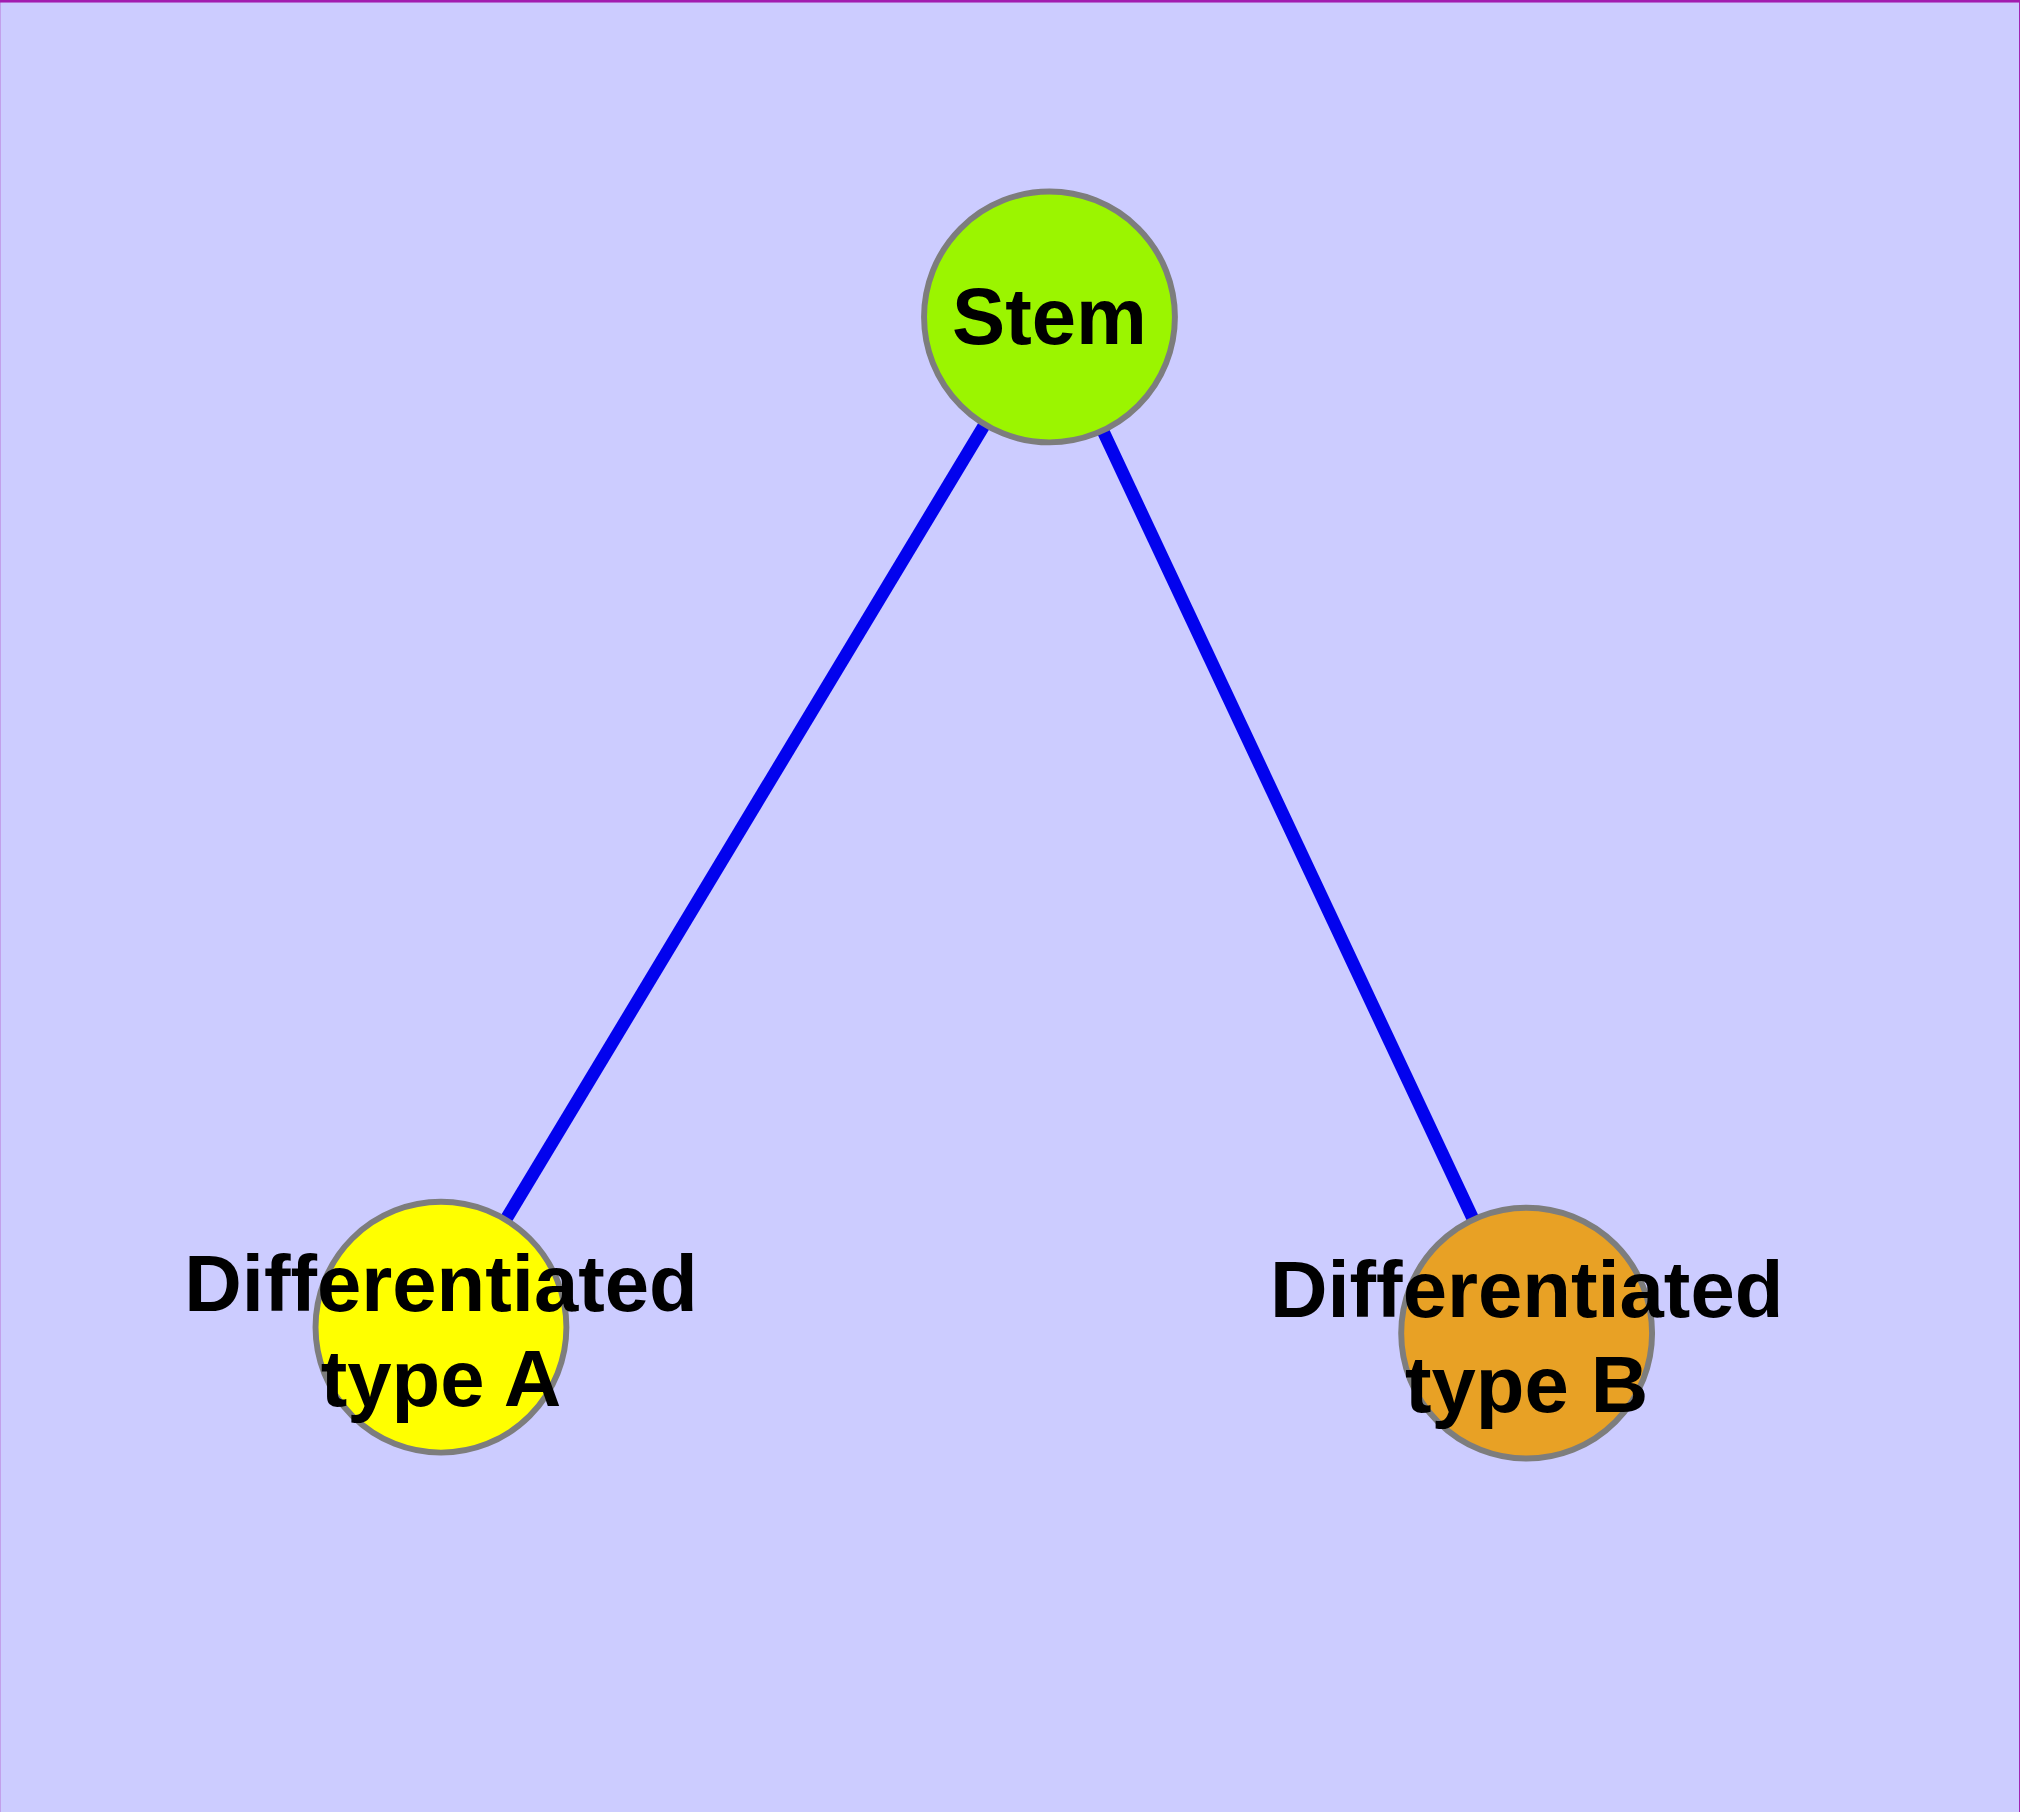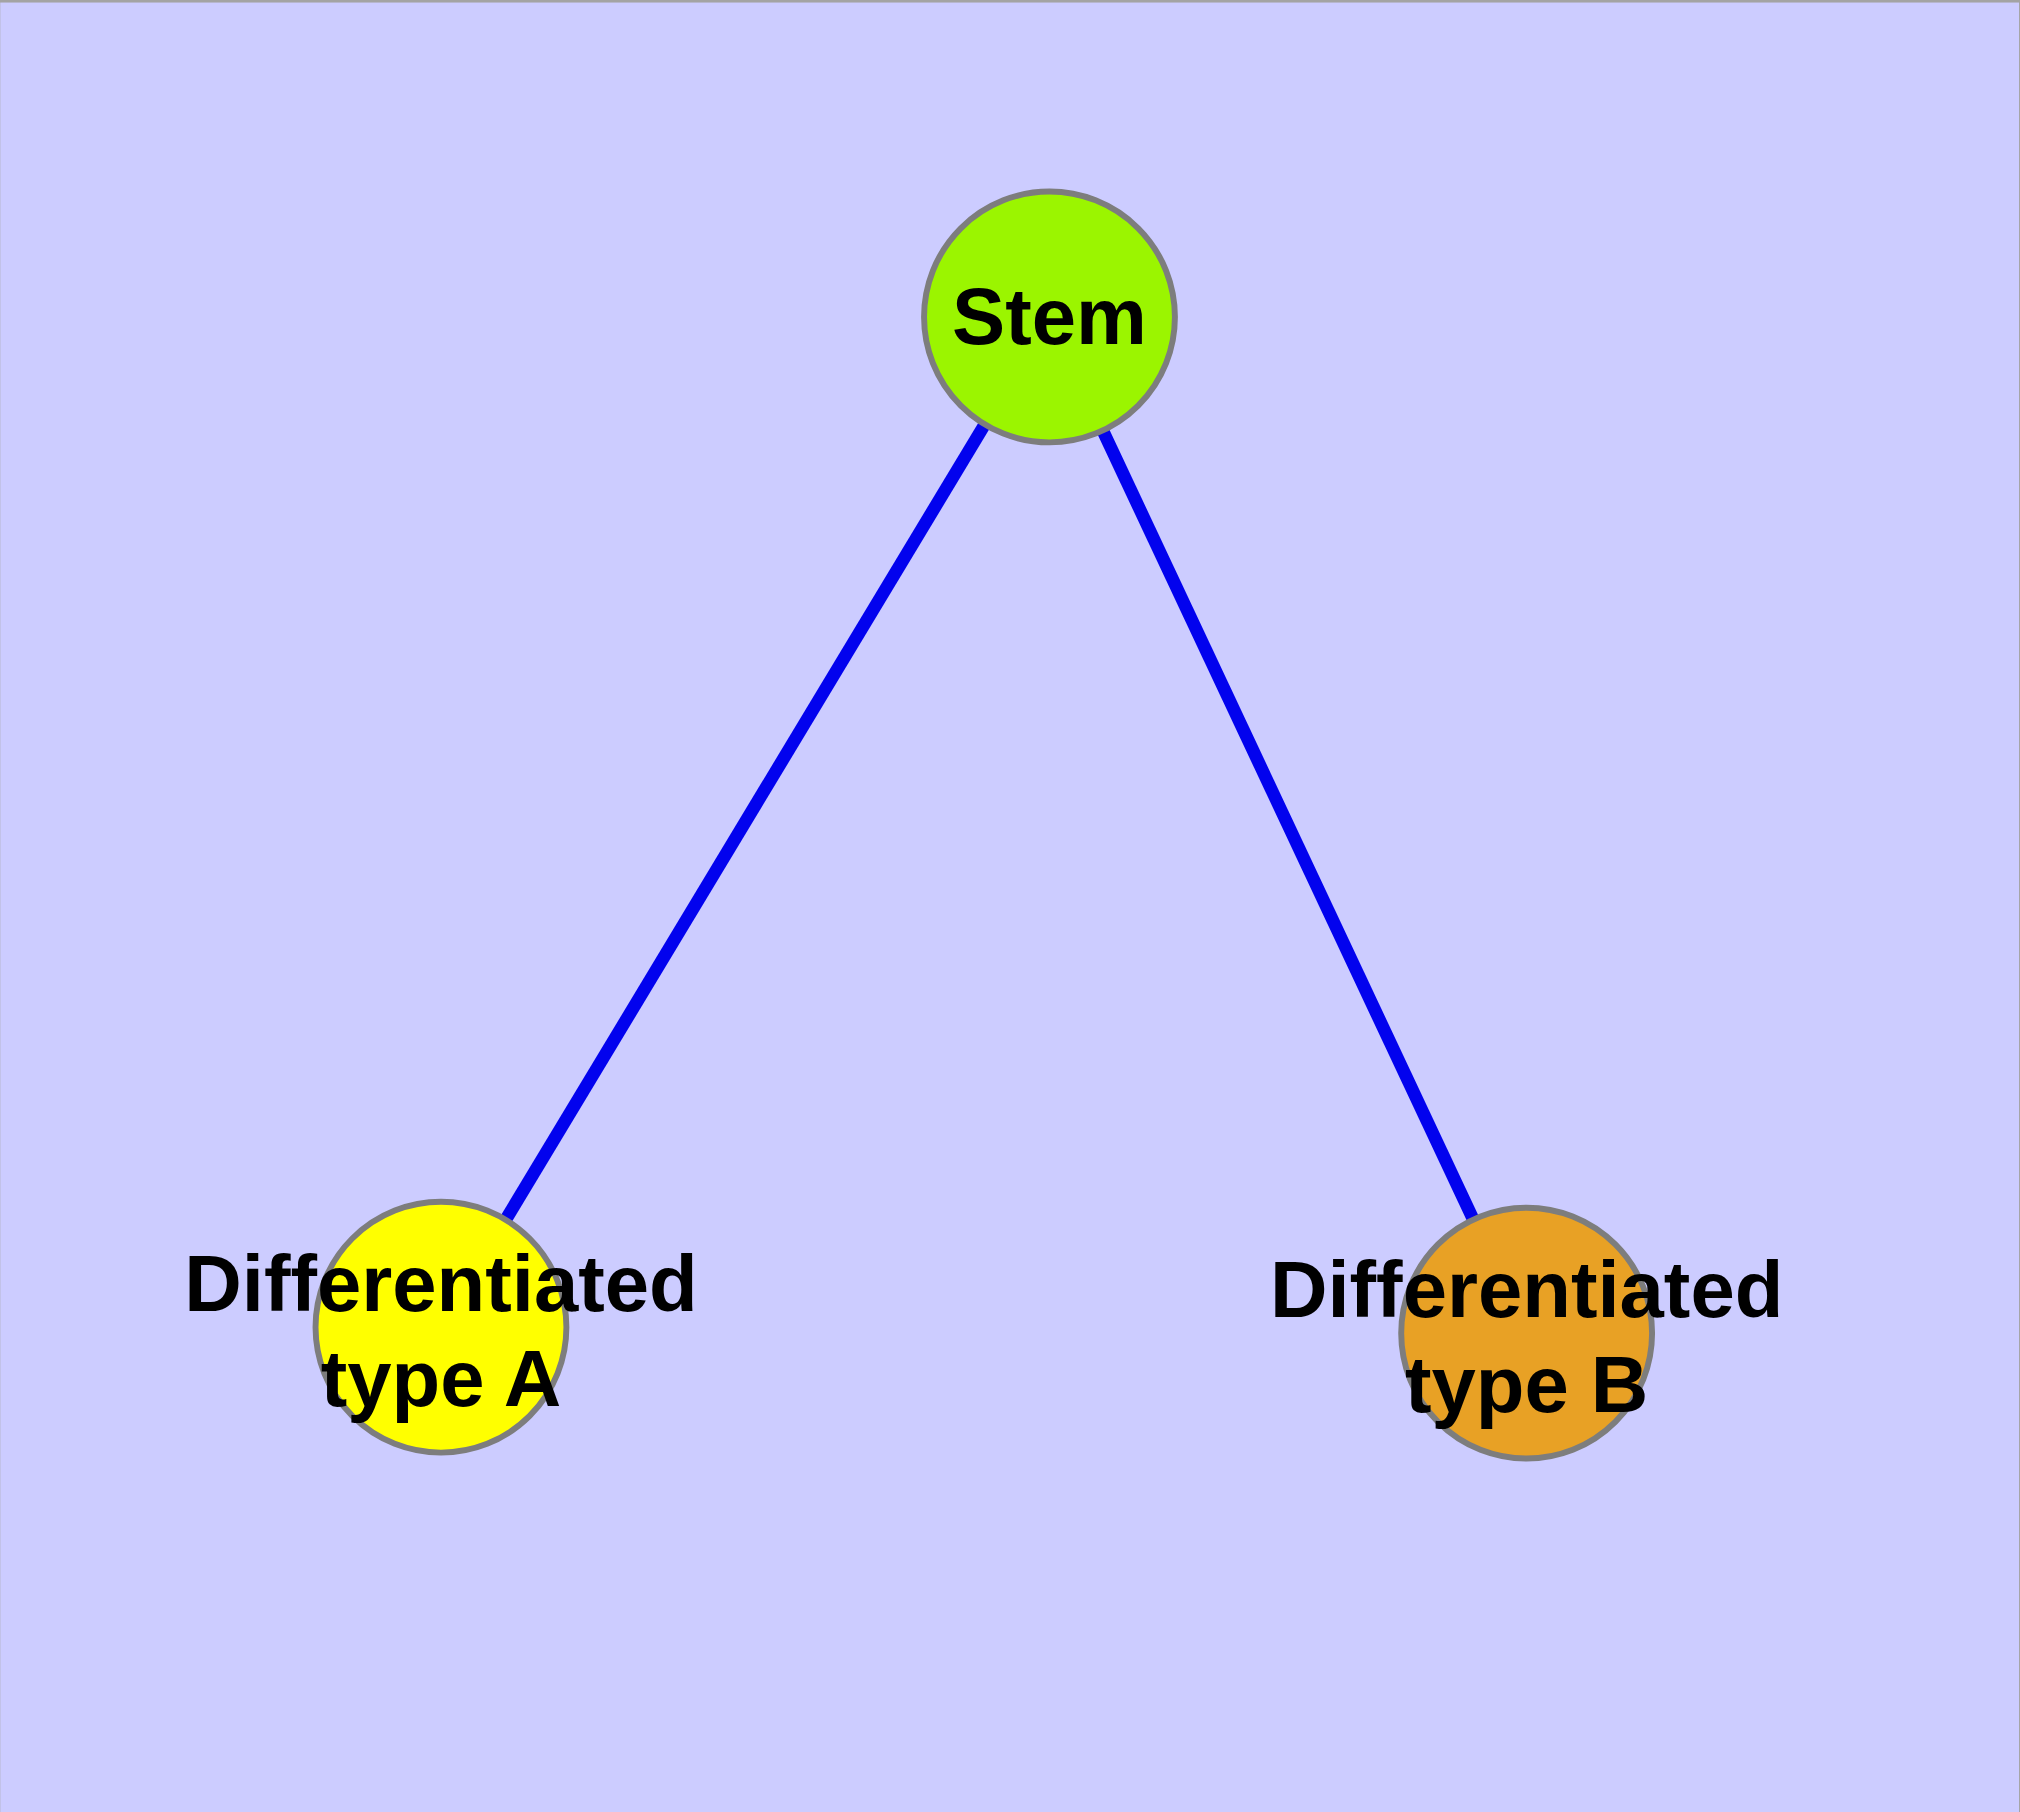--- a/index.html
+++ b/index.html
@@ -6,21 +6,21 @@
     margin: 0;
     padding: 0;
     background: #ffffff;
     font-family: "Liberation Sans", sans-serif;
   }
   .canvas {
     position: relative;
     width: 2021px;
     height: 1812px;
     overflow: hidden;
-    background: #a3a3a3;
+    background: #a21caf;
   }
   .canvas svg {
     position: absolute;
     left: 0;
     top: 0;
     width: 100%;
     height: 100%;
     display: block;
   }
   .edge {

